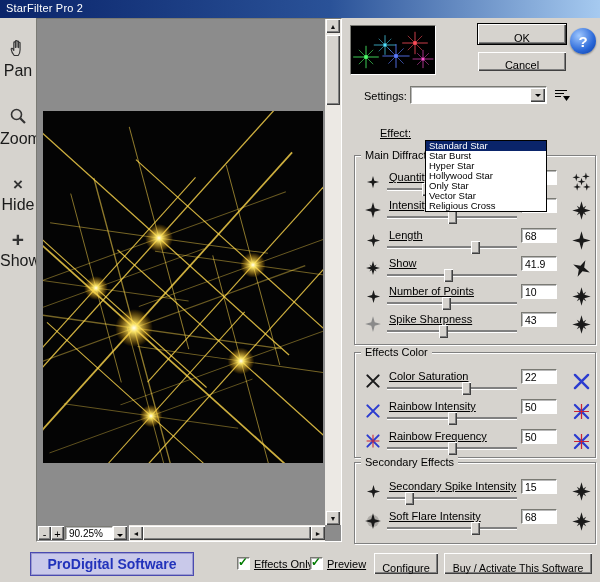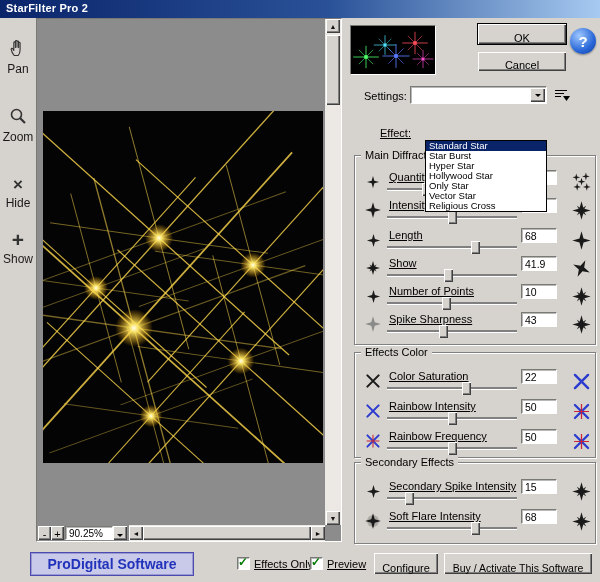--- a/index.html
+++ b/index.html
@@ -5,23 +5,23 @@
   *{margin:0;padding:0;box-sizing:border-box}
   html,body{background:#ffffff}
   body{font-family:"Liberation Sans",sans-serif;font-size:11px;color:#000}
   #app{position:relative;width:600px;height:582px;background:#d6d3ce;overflow:hidden}
   .abs{position:absolute}
   .ul{text-decoration:underline}
   .bevel-out{background:#d6d3ce;box-shadow:inset 1px 1px 0 #ffffff, inset -1px -1px 0 #404040, inset -2px -2px 0 #808080}
   .bevel-in{background:#ffffff;border:1px solid;border-color:#7a7a74 #ffffff #ffffff #7a7a74;box-shadow:inset 1px 1px 0 rgba(0,0,0,.28)}
   .btn{display:flex;align-items:flex-end;justify-content:center;font-size:11px;cursor:default;white-space:nowrap}
   .btn-default{box-shadow:inset 1px 1px 0 #ffffff, inset -1px -1px 0 #404040, inset -2px -2px 0 #808080, 0 0 0 1px #000}
-  .titlebar{left:0;top:0;width:600px;height:18px;background:linear-gradient(90deg,#0a246a 0%,#2a5298 55%,#a6caf0 100%);color:#fff;font-weight:bold;padding:2px 6px;letter-spacing:.2px}
+  .titlebar{left:0;top:0;width:600px;height:18px;background:linear-gradient(90deg,#0a246a 0%,#2a5298 55%,#a6caf0 100%);color:#fff;font-weight:normal;padding:2px 6px;letter-spacing:.2px}
   .tool{left:0;width:36px;text-align:center;cursor:default}
-  .tool .tlabel{display:block;margin-top:2px;font-size:12px;color:#1a1a1a}
+  .tool .tlabel{display:block;margin-top:2px;font-size:16px;color:#1a1a1a}
   .sunken{border:1px solid;border-color:#7a7a74 #ffffff #ffffff #7a7a74}
   
   .sb-track{background:#ece9e4}
   .sb-btn{position:absolute;width:14px;height:14px;font-size:7px;display:flex;align-items:center;justify-content:center;color:#111}
   .sb-thumb{position:absolute}
   
   .combo{display:flex;align-items:center;padding-left:4px;position:relative;background:#fff}
   .combo .arrowbtn{position:absolute;right:1px;top:1px;bottom:1px;width:15px;display:flex;align-items:center;justify-content:center}
   .tri{width:0;height:0;border:3.5px solid transparent;border-top-color:#000;margin-top:4px}
   

